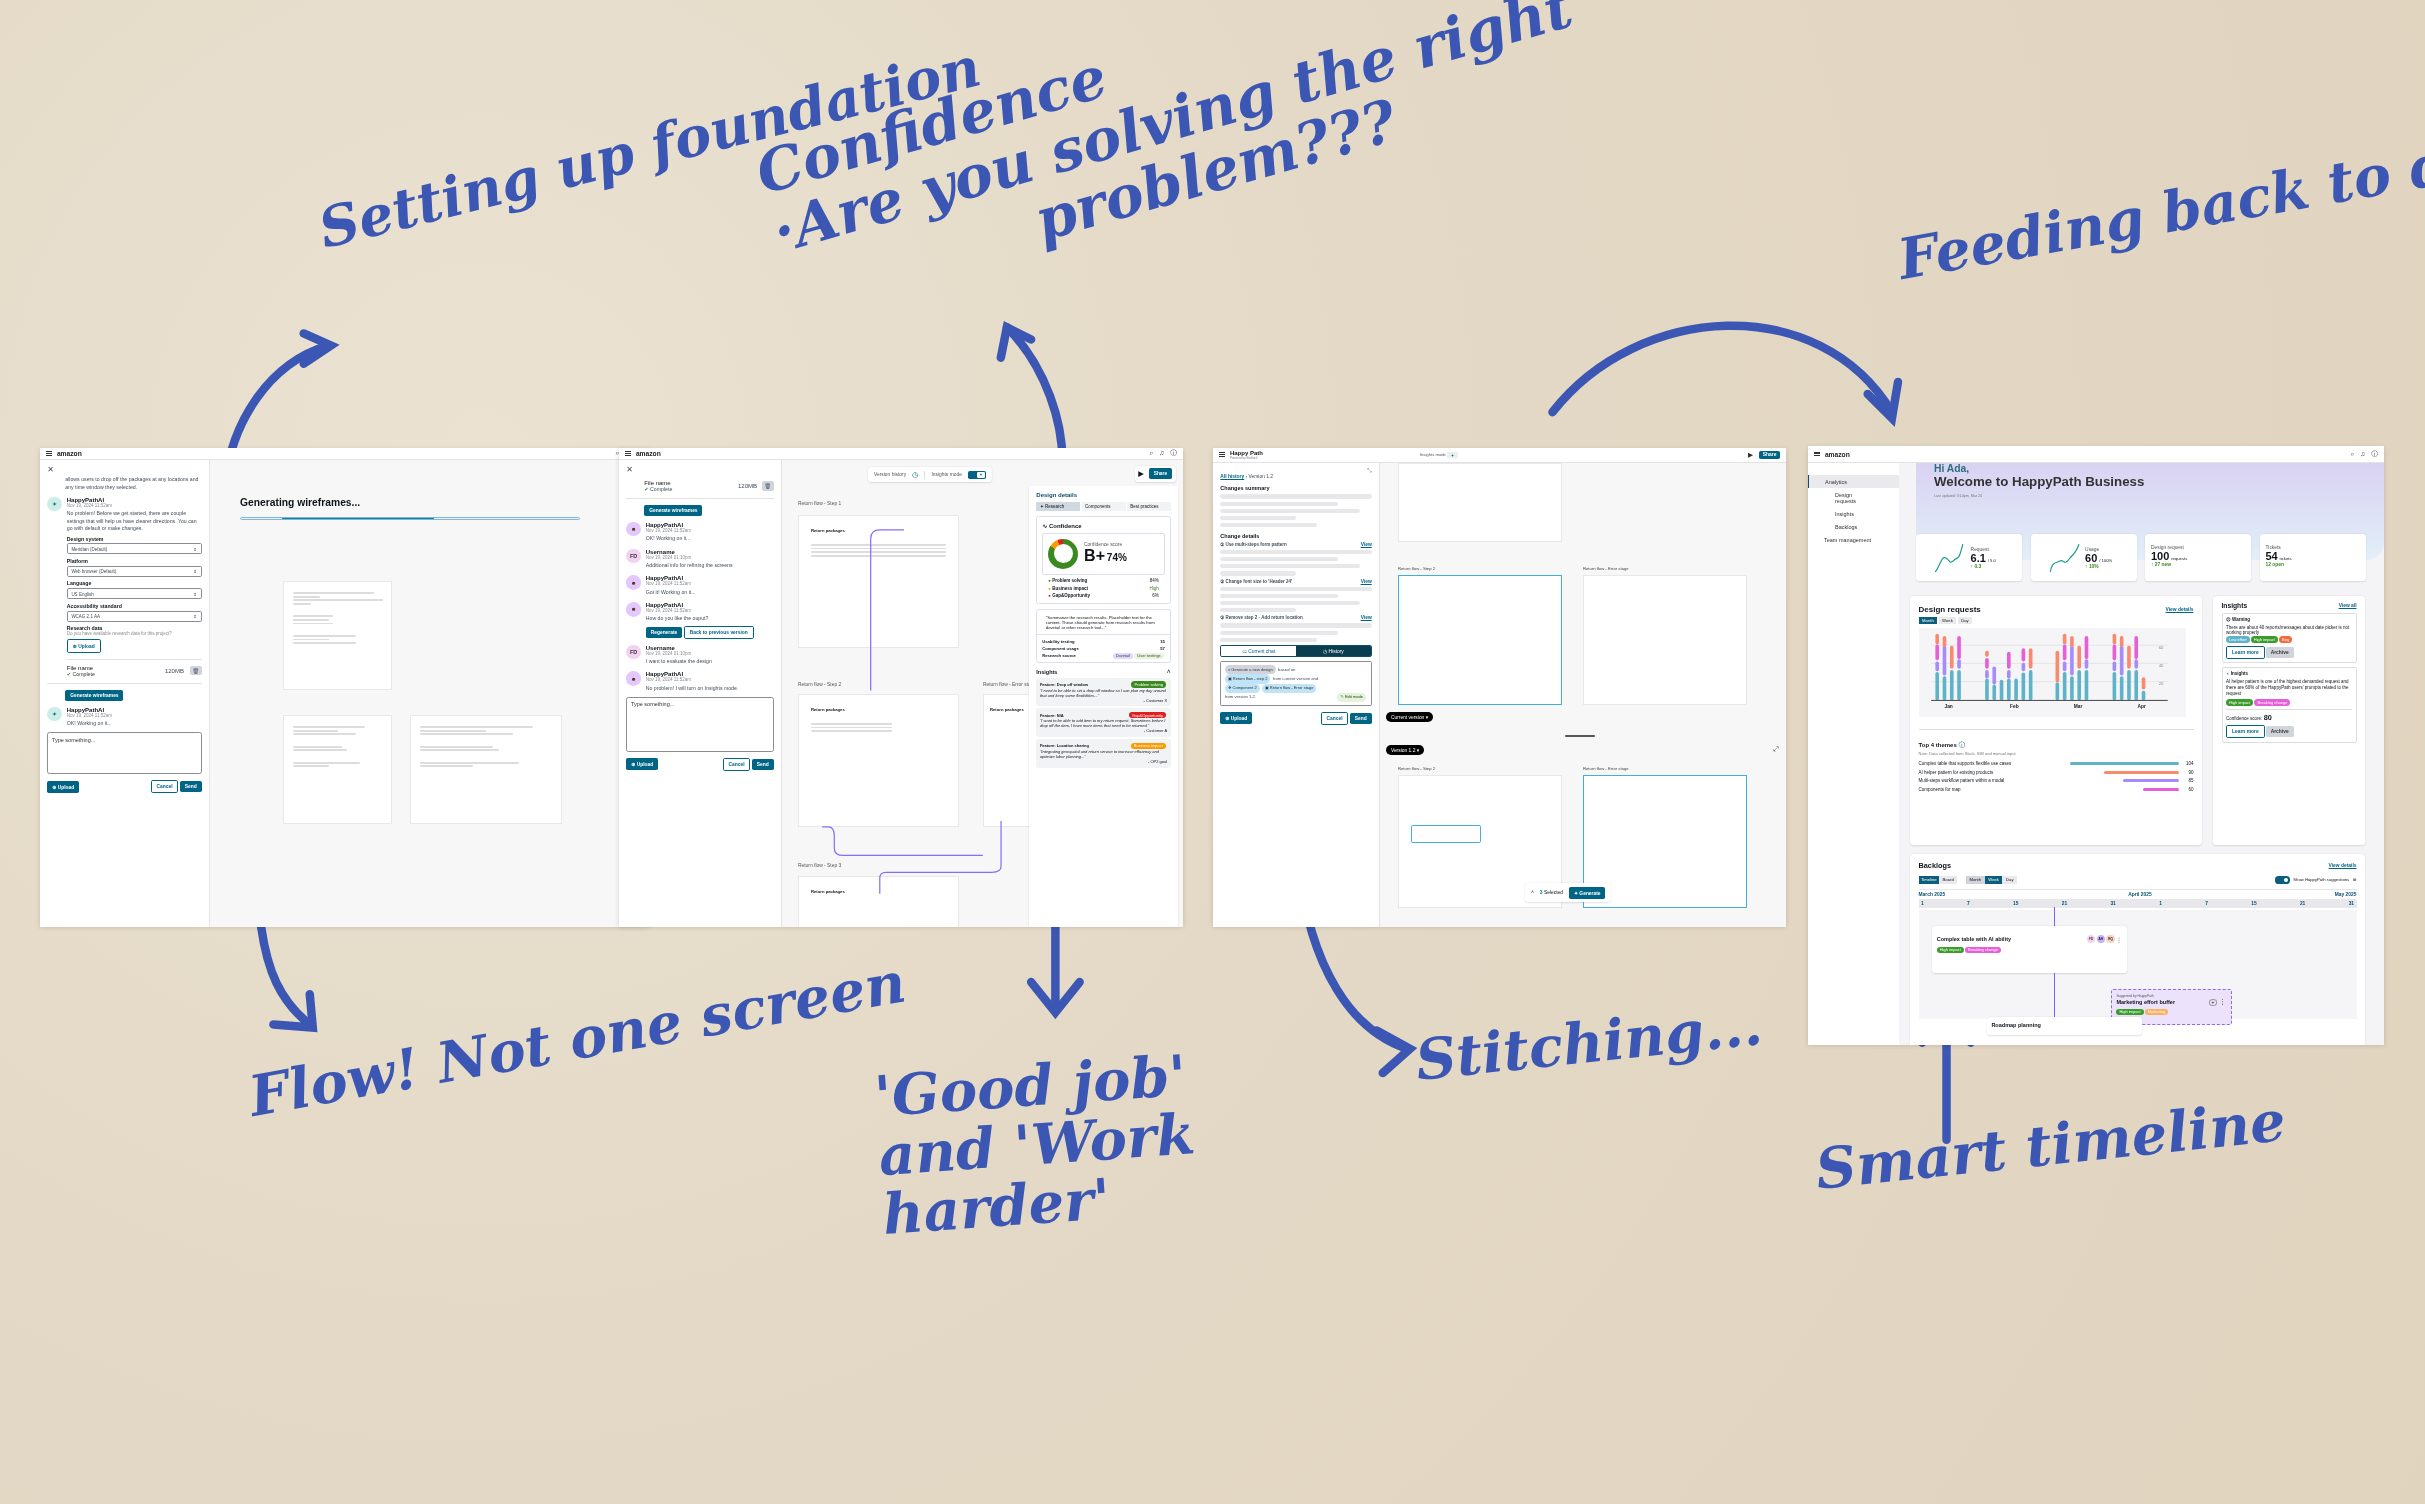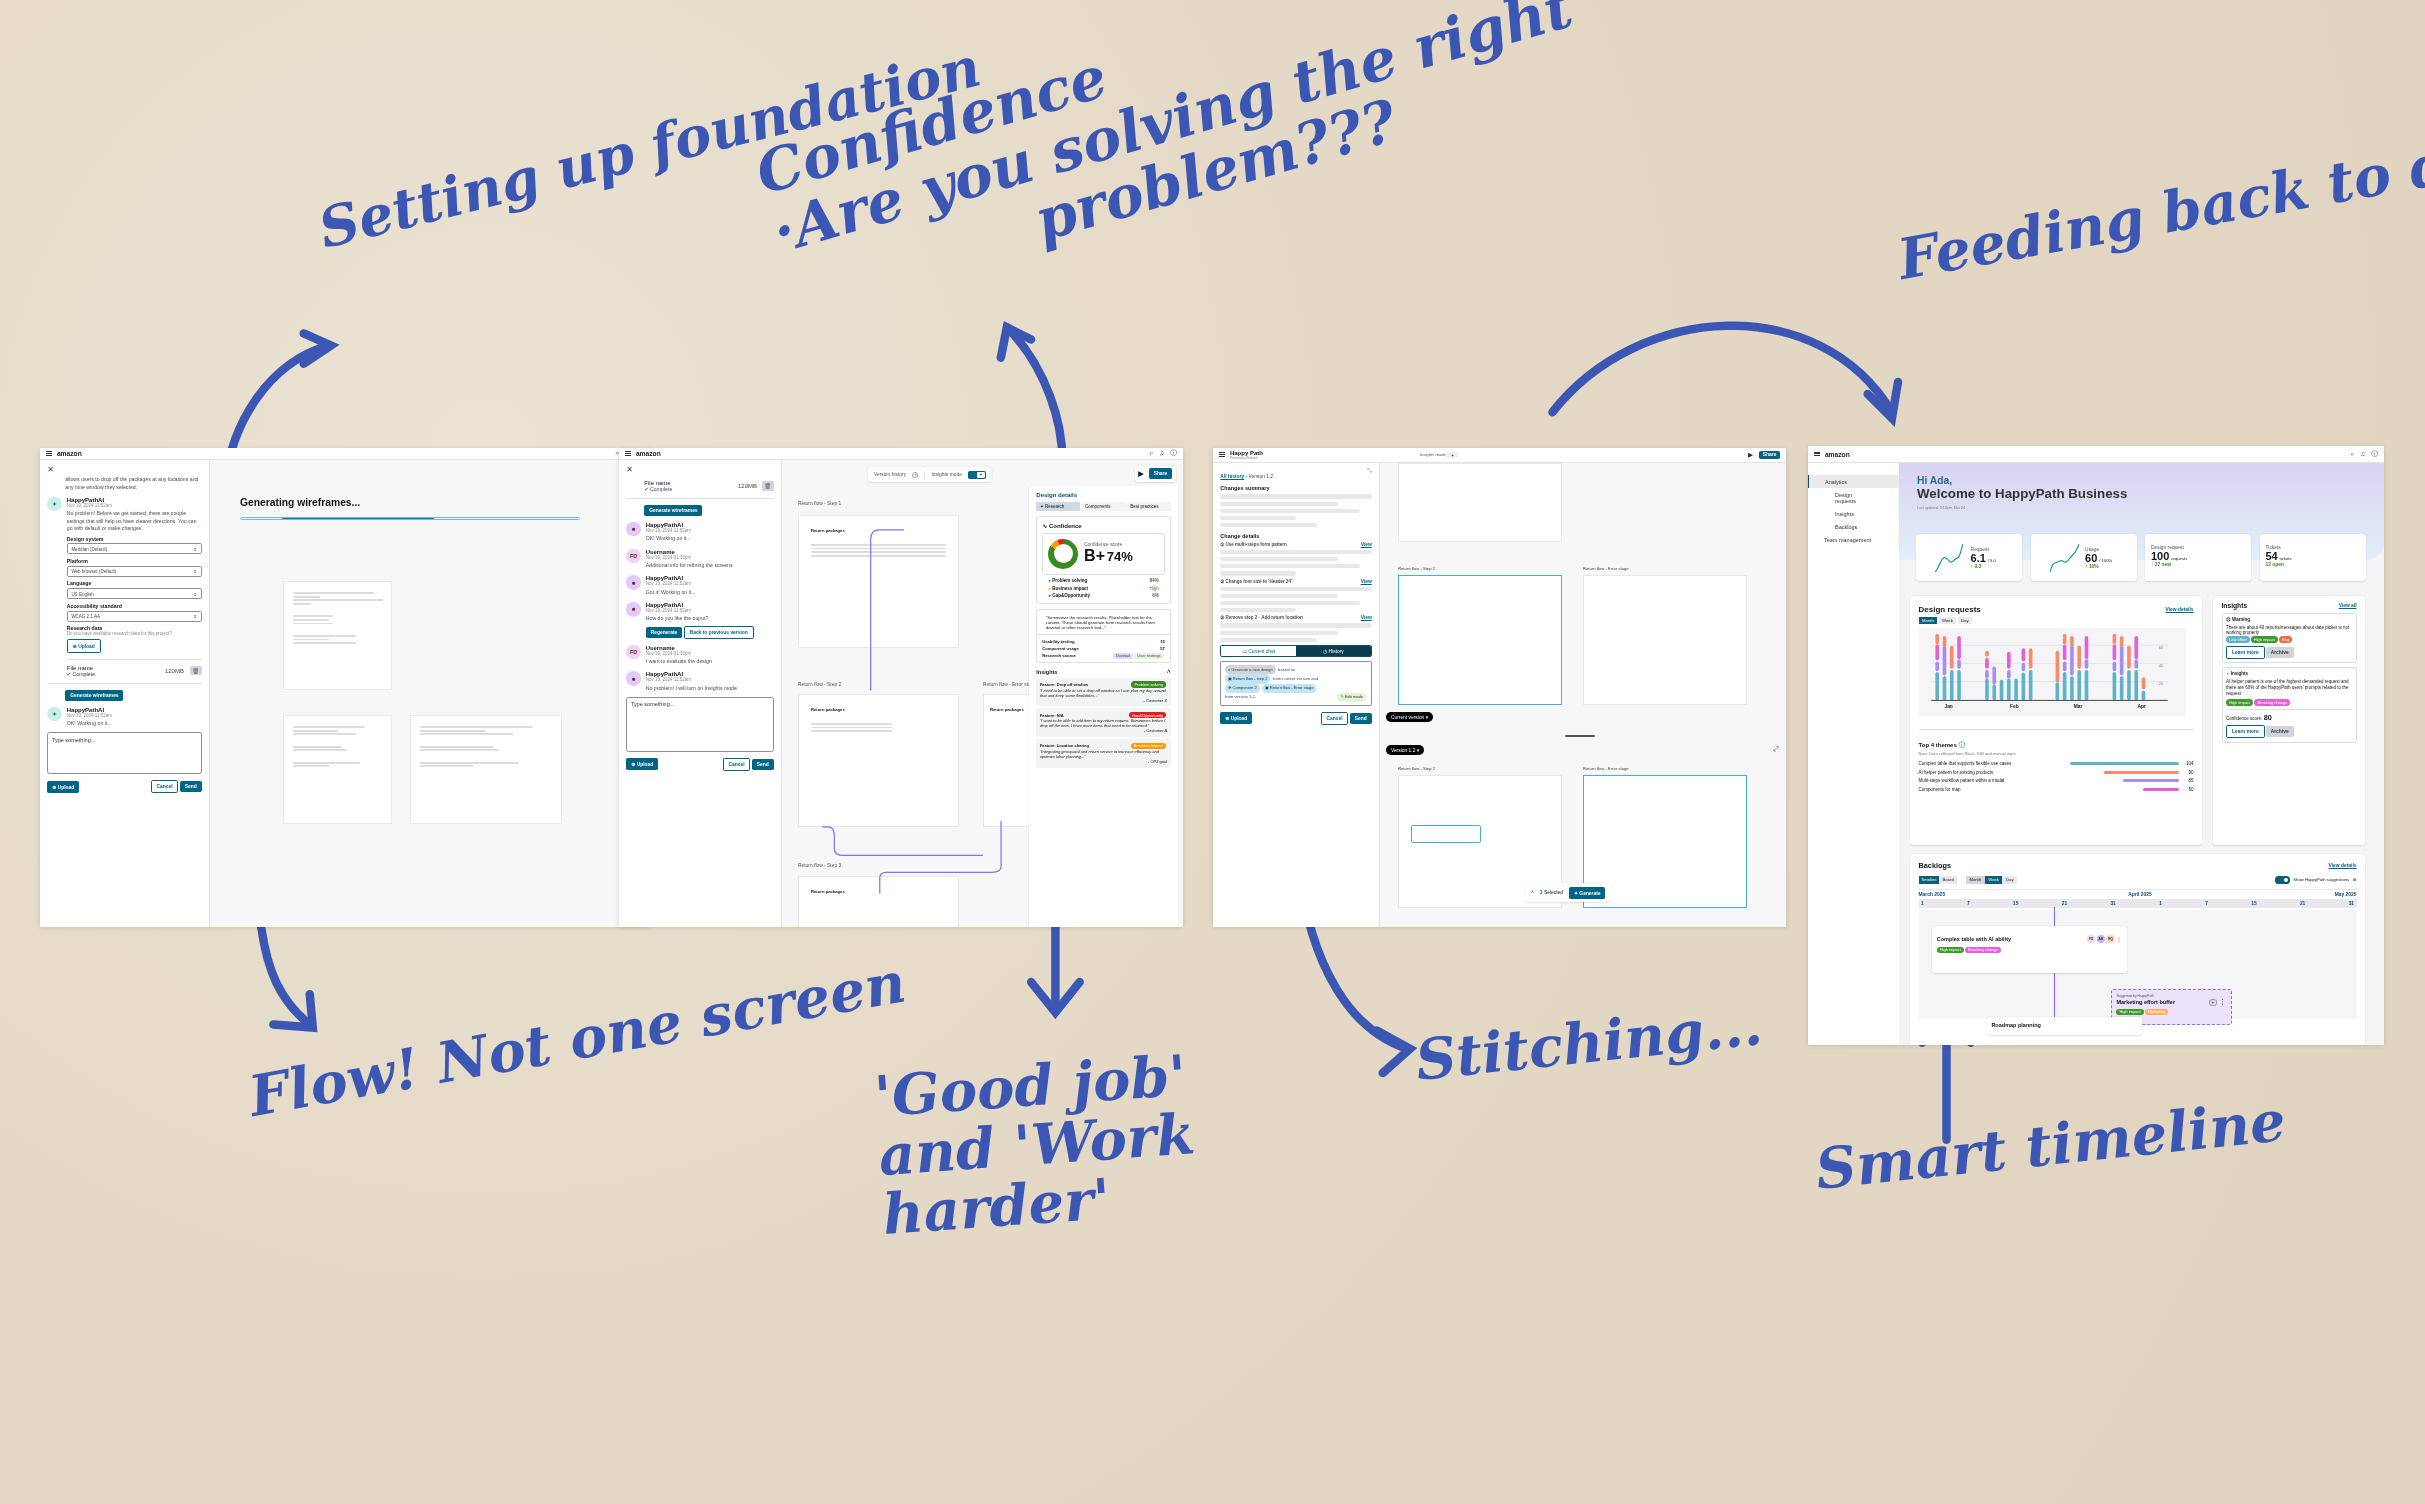--- a/index.html
+++ b/index.html
@@ -283,21 +283,21 @@
       <span style="background:#f2f3f5;padding:2.4px 3.6px;flex:1">Best practices</span>
     </div>
     <div style="border:0.6px solid #dde;border-radius:2.4px;padding:4.9px;margin-top:4.9px">
       <div style="font-weight:bold;font-size:6px"><span>∿</span> <span>Confidence</span></div>
       <div class="row" style="border:0.6px solid #dde;border-radius:1.8px;padding:4.9px;margin-top:3.6px;gap:6px;justify-content:flex-start">
         <div style="width:30px;height:30px;border-radius:50%;background:conic-gradient(#3a8a1f 0 84%,#ff9900 84% 94%,#e02020 94% 100%);position:relative">
             <div style="position:absolute;inset:5.5px;background:#fff;border-radius:50%"></div>
           </div>
         <div>
             <div style="font-size:4.9px;color:#555">Confidence score</div>
-            <div><span style="font-size:16px;font-weight:bold">B+</span> <span style="font-size:13px;font-weight:bold">74%</span></div>
+            <div><span style="font-size:16px;font-weight:bold">B+</span> <span style="font-size:10px;font-weight:bold">74%</span></div>
           </div>
       </div>
       <div class="row" style="font-size:4.5px;margin-top:3.6px;padding:0 6px">
           <span><span style="color:#3a8a1f">●</span> <b>Problem solving</b></span>
           <span>84%</span>
         </div>
       <div class="row" style="font-size:4.5px;margin-top:2.4px;padding:0 6px">
           <span><span style="color:#ff9900">●</span> <b>Business impact</b></span>
           <span style="color:#3a8a1f">High</span>
         </div>
@@ -435,21 +435,21 @@
         <span>ⓘ</span>
       </div>
   </div>
   <div style="position:absolute;left:0;top:17px;bottom:0;width:91px;background:#fff;padding-top:12px;font-size:5.5px;color:#333">
     <div style="background:#eaeaed;border-left:1.2px solid #0b4f6c;padding:3.6px 16px">Analytics</div>
     <div style="padding:3.6px 27px">Design requests</div>
     <div style="padding:3.6px 27px">Insights</div>
     <div style="padding:3.6px 27px">Backlogs</div>
     <div style="padding:3.6px 16px">Team management</div>
   </div>
-  <div style="position:absolute;left:91px;right:0;top:17px;height:97px;background:linear-gradient(#d9d2f2,#e2eff9);border-bottom-right-radius:18px;padding:12px 18px">
+  <div style="position:absolute;left:108px;right:0;top:17px;height:97px;background:linear-gradient(#d9d2f2,#e2eff9);border-bottom-right-radius:18px;padding:0 18px">
     <div style="font-size:10.3px;color:#2c6e80;font-weight:bold">Hi Ada,</div>
     <div style="font-size:13.3px;font-weight:bold;color:#333">Welcome to HappyPath Business</div>
     <div style="font-size:3.6px;color:#777;margin-top:4.9px">Last updated: 3:14pm, Mar 24</div>
   </div>
   <div style="position:absolute;left:108px;top:88px;display:flex;gap:8.5px">
     <div class="card" style="width:106px;height:47px;display:flex;gap:3.6px;align-items:center;padding-left:18px">
         <svg width="33" height="30" viewBox="0 0 55 50">
           <path d="M2 48 C10 40 12 20 20 25 C28 30 25 35 32 30 C40 20 40 35 48 2" stroke="#1a9c8c" stroke-width="2" fill="none"></path>
         </svg>
         <div>

